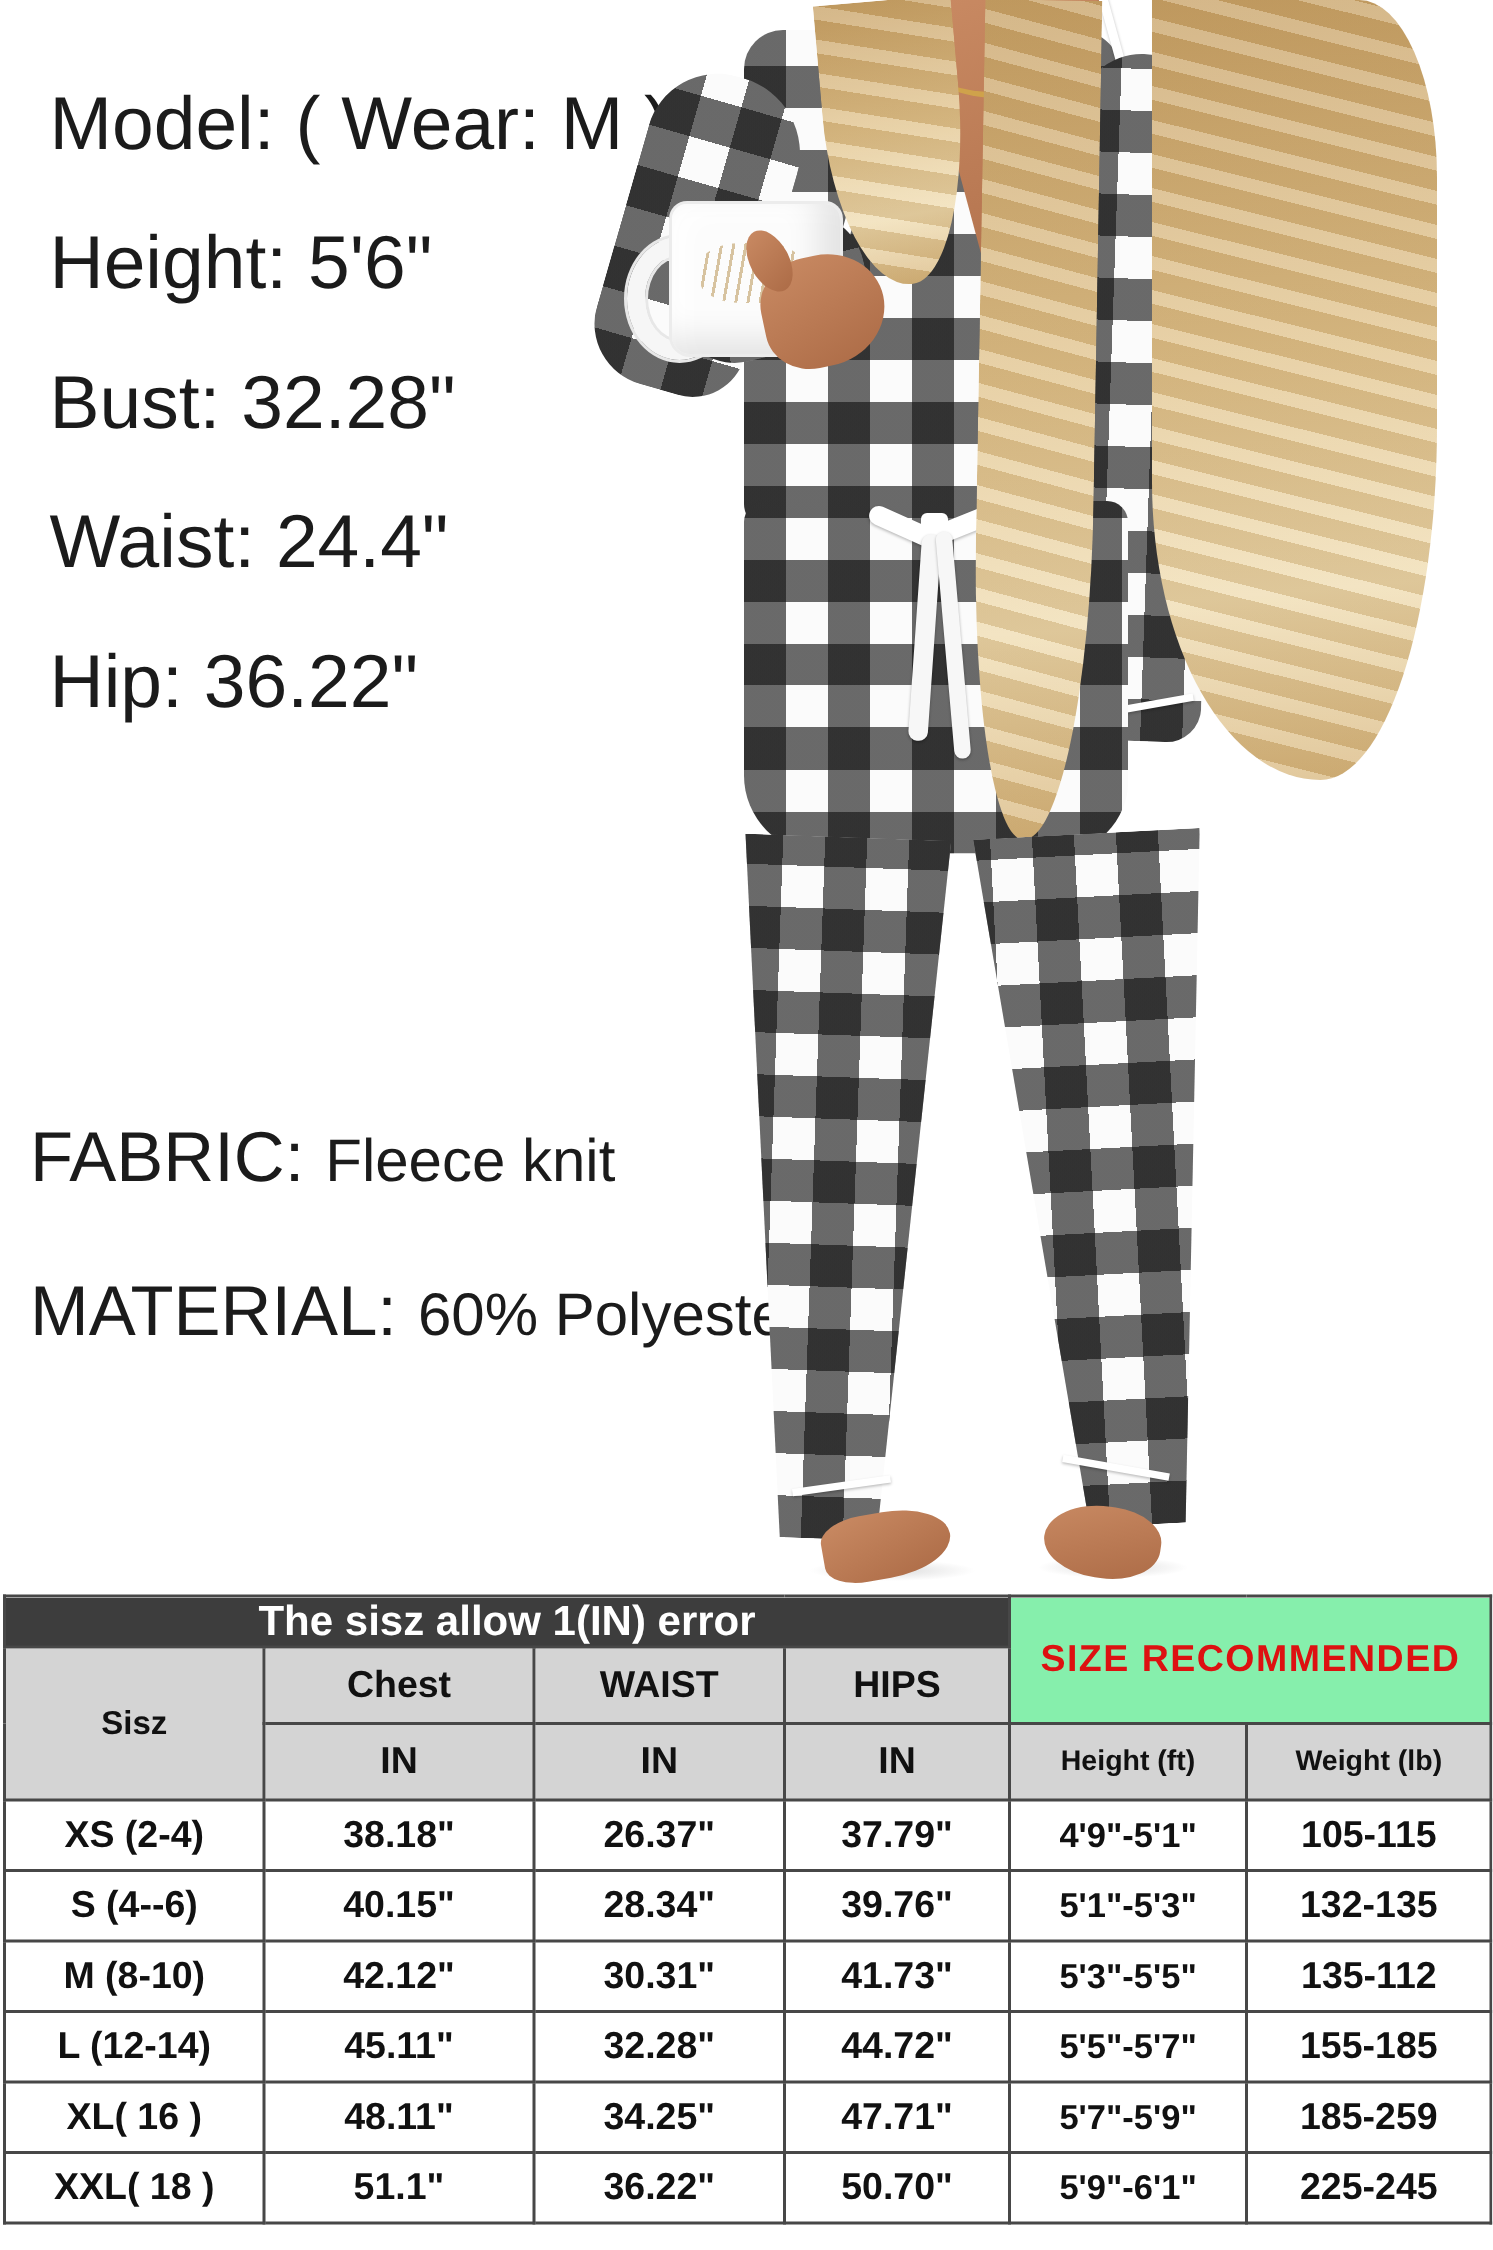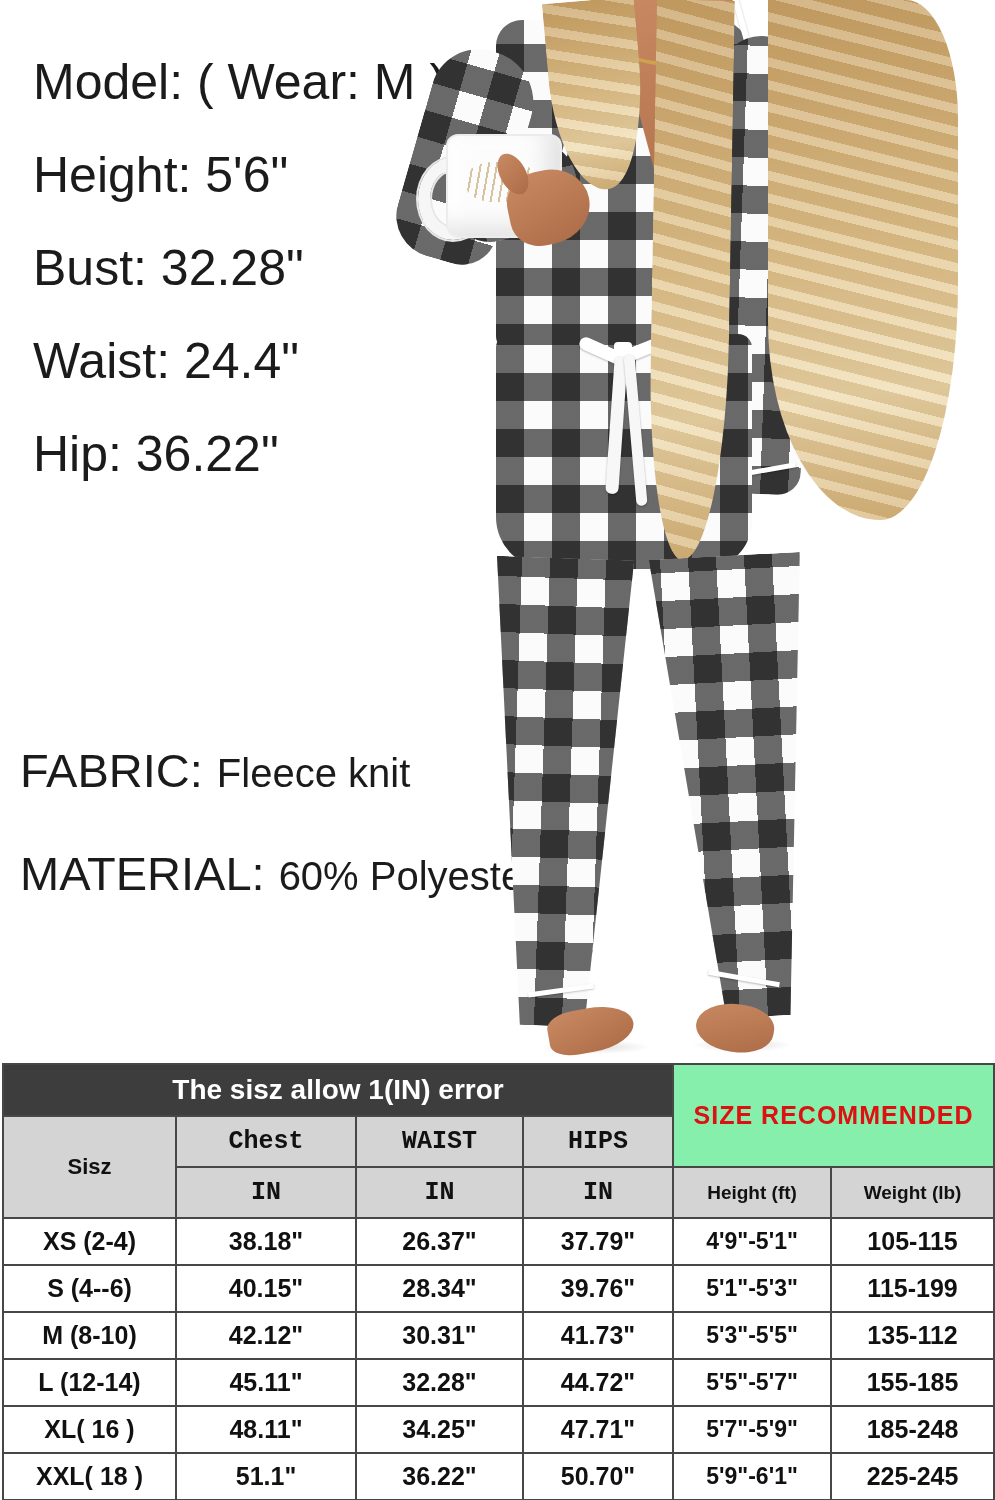--- a/index.html
+++ b/index.html
@@ -14,27 +14,27 @@
   .mat{left:20px;top:806px;font-size:47px;}
   .fabline .val{font-size:40px;margin-left:14px;}
   .rayon{left:258px;top:899px;font-size:40px;}
   .spandex{left:266px;top:976px;font-size:40px;}
   
   table.size-table{
     position:absolute;left:2px;top:1063px;width:991px;border-collapse:collapse;table-layout:fixed;
     text-align:center;font-weight:bold;color:#111;
   }
   .size-table td{border:2px solid #474747;padding:0;overflow:hidden;}
-  tr.r-title{height:52px;}
+  tr.r-title{height:34px;}
   tr.r-cols{height:51px;}
   tr.r-units{height:51px;}
   tr.r-data{height:47px;font-size:25px;}
   td.dark{background:#3d3d3d;color:#ffffff;font-size:28px;}
   td.recommend{background:#86efac;color:#dd1111;font-size:25px;letter-spacing:1px;}
-  td.gray{background:#d4d4d4;font-size:25px;font-family:Liberation Mono, monospace;}
+  td.gray{background:#d4d4d4;font-size:25px;}
   td.sisz{background:#d4d4d4;font-size:22px;}
   td.hw{background:#d4d4d4;font-size:19px;}
   td.hcol{font-size:23px;}
   
   .photo{position:absolute;left:400px;top:0;width:595px;height:1062px;}
   .photo > div{position:absolute;}
   .plaid{
     background-color:#fbfbfb;
     background-image:
       repeating-linear-gradient(0deg, rgba(16,16,16,0.62) 0 28px, transparent 28px 56px),
@@ -183,21 +183,21 @@
       <td>37.79"</td>
       <td class="hcol">4'9"-5'1"</td>
       <td>105-115</td>
     </tr>
     <tr class="r-data">
       <td>S (4--6)</td>
       <td>40.15"</td>
       <td>28.34"</td>
       <td>39.76"</td>
       <td class="hcol">5'1"-5'3"</td>
-      <td>115-199</td>
+      <td>132-135</td>
     </tr>
     <tr class="r-data">
       <td>M (8-10)</td>
       <td>42.12"</td>
       <td>30.31"</td>
       <td>41.73"</td>
       <td class="hcol">5'3"-5'5"</td>
       <td>135-112</td>
     </tr>
     <tr class="r-data">
@@ -207,21 +207,21 @@
       <td>44.72"</td>
       <td class="hcol">5'5"-5'7"</td>
       <td>155-185</td>
     </tr>
     <tr class="r-data">
       <td>XL( 16 )</td>
       <td>48.11"</td>
       <td>34.25"</td>
       <td>47.71"</td>
       <td class="hcol">5'7"-5'9"</td>
-      <td>185-248</td>
+      <td>185-259</td>
     </tr>
     <tr class="r-data">
       <td>XXL( 18 )</td>
       <td>51.1"</td>
       <td>36.22"</td>
       <td>50.70"</td>
       <td class="hcol">5'9"-6'1"</td>
       <td>225-245</td>
     </tr>
   </tbody>

